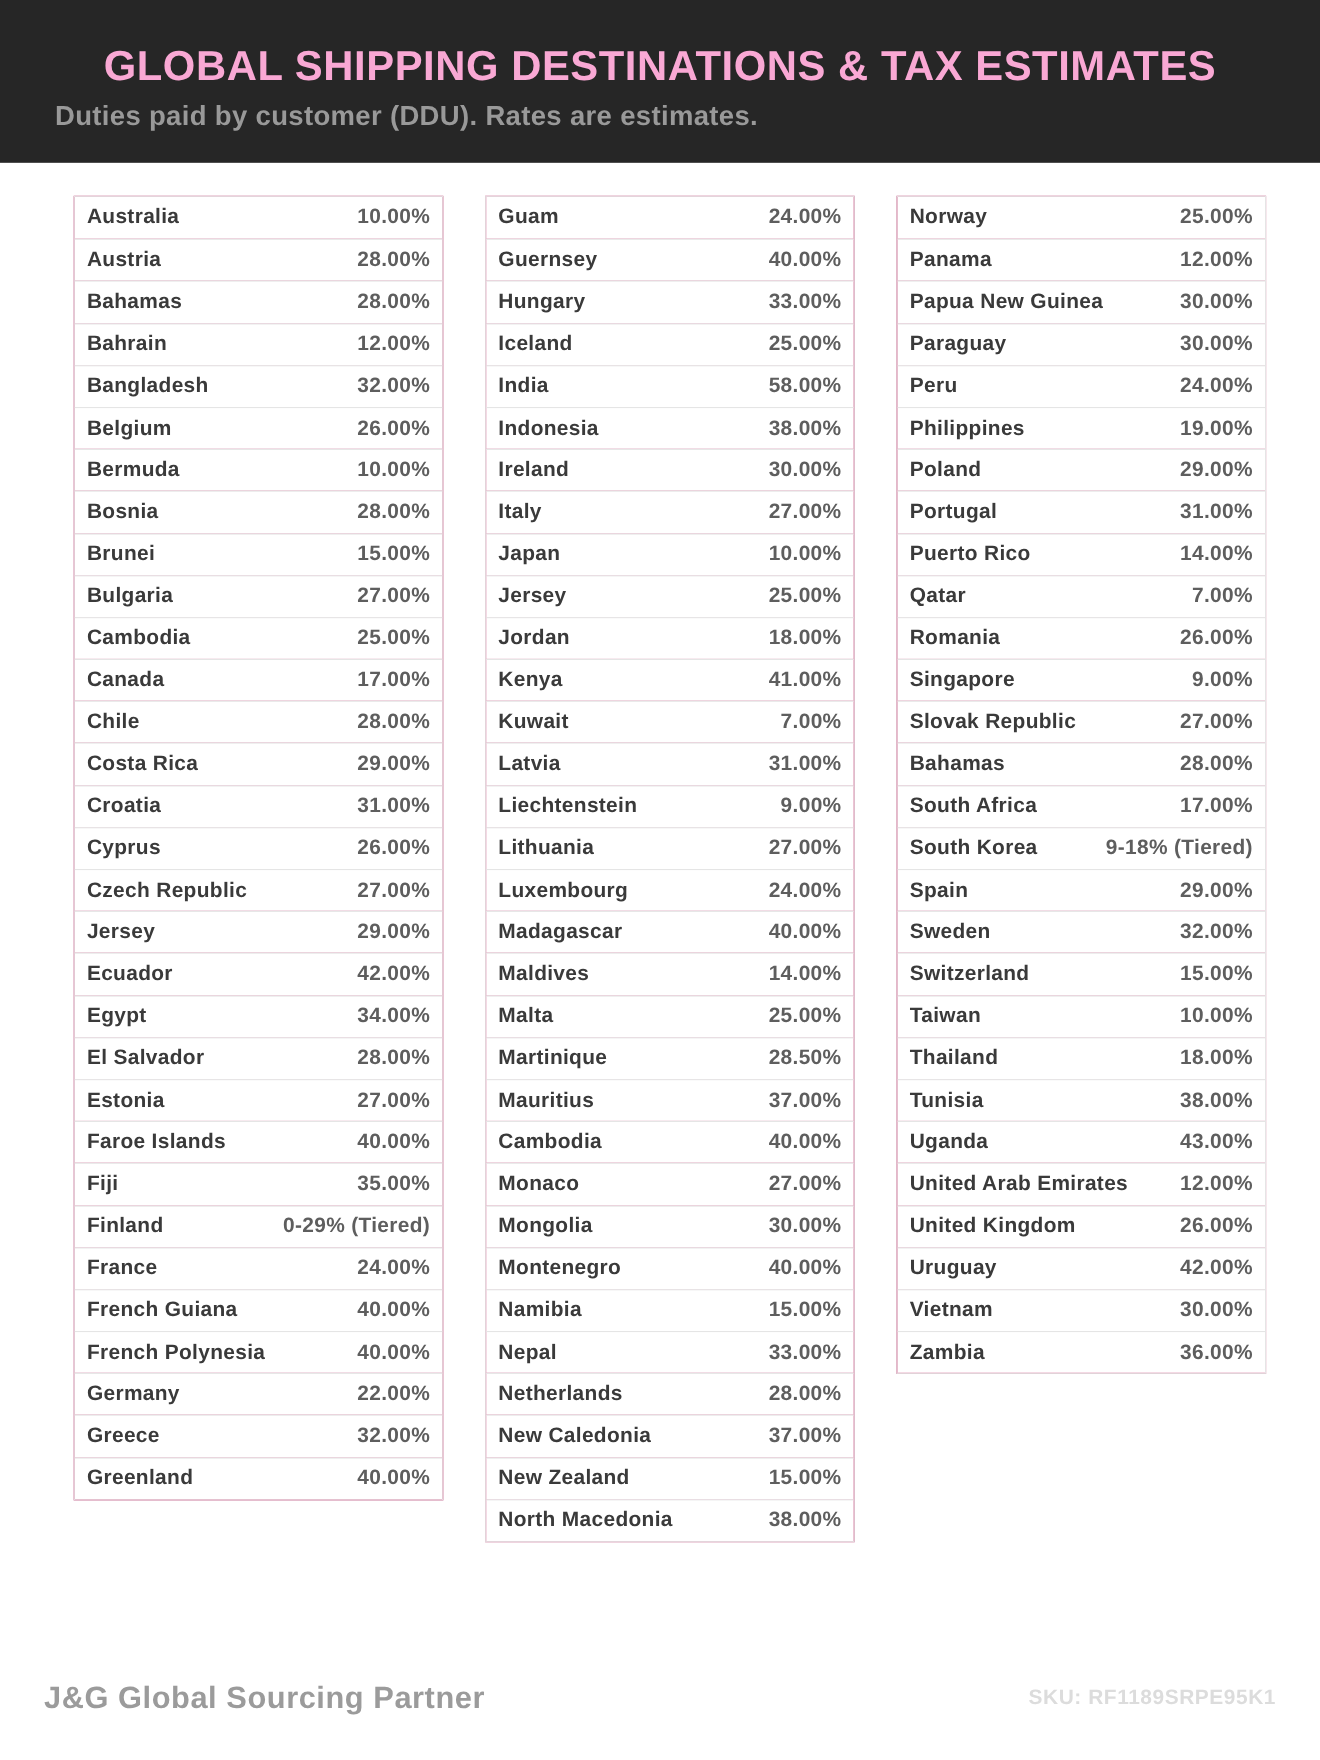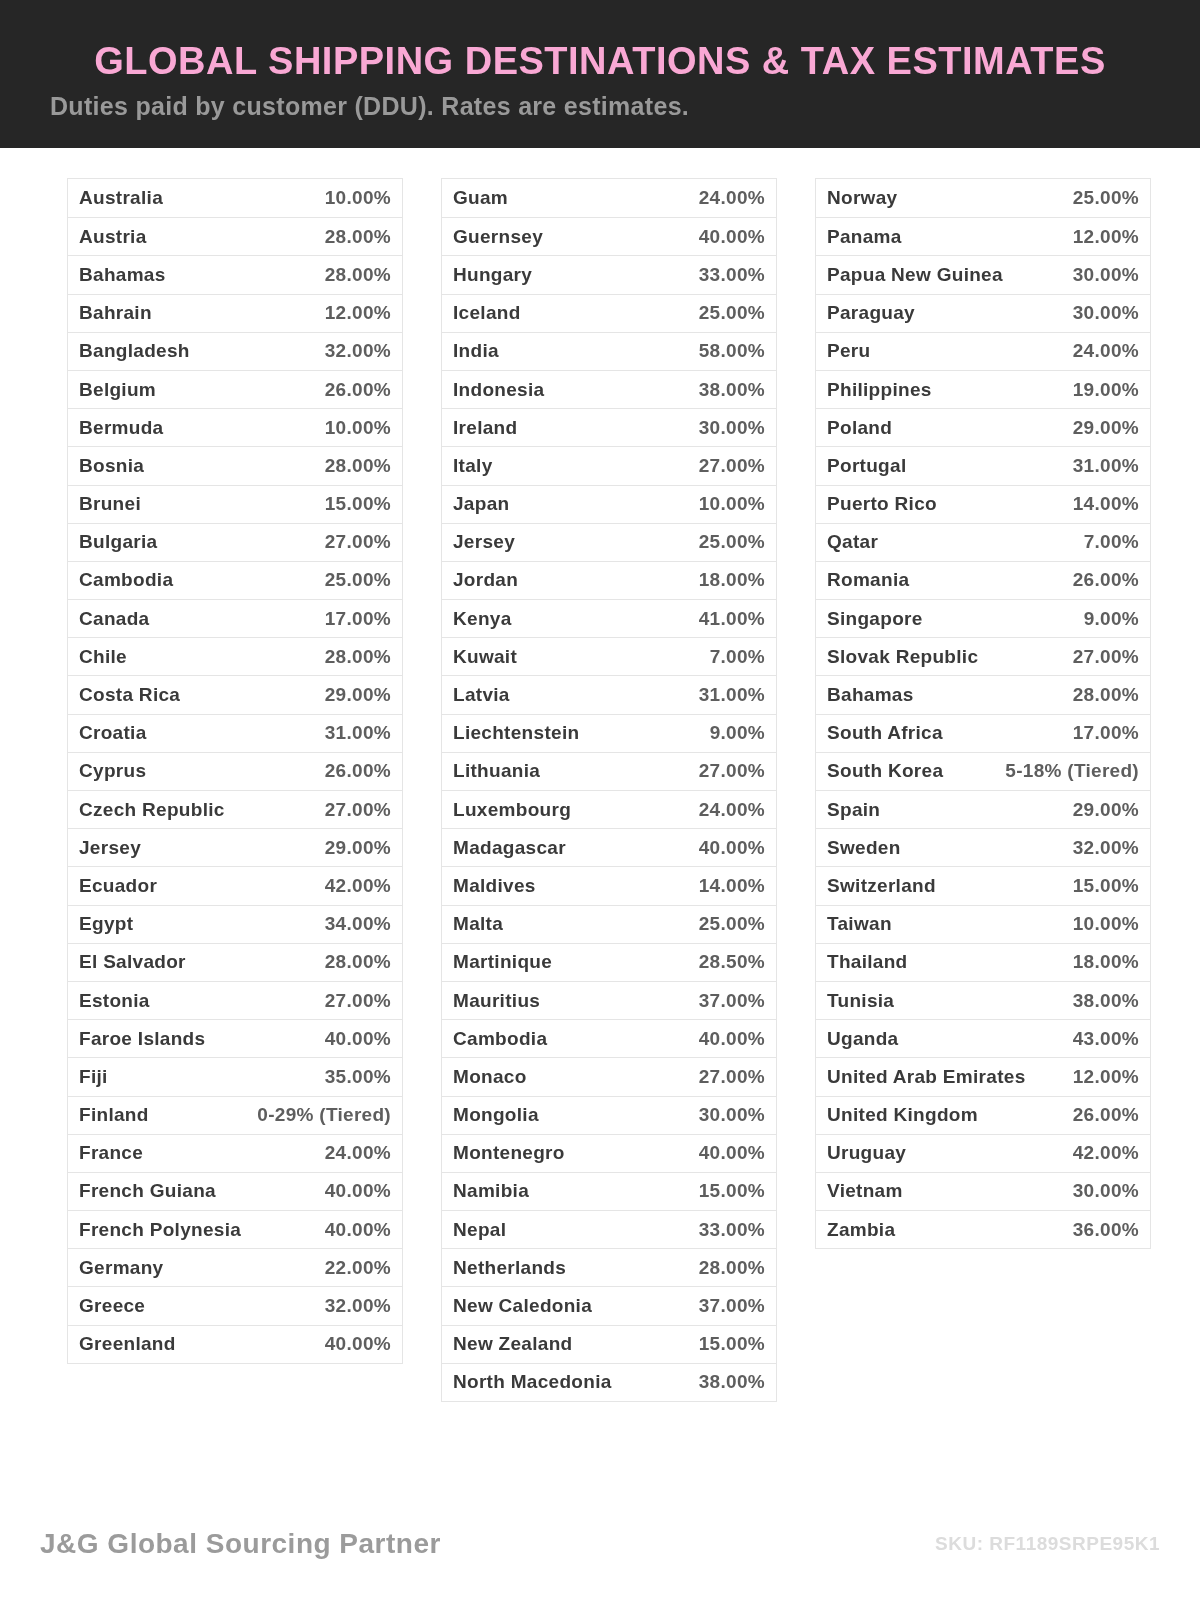--- a/index.html
+++ b/index.html
@@ -418,21 +418,21 @@
       <div class="row">
         <span class="country">Bahamas</span>
         <span class="rate">28.00%</span>
       </div>
       <div class="row">
         <span class="country">South Africa</span>
         <span class="rate">17.00%</span>
       </div>
       <div class="row">
         <span class="country">South Korea</span>
-        <span class="rate">5-18% (Tiered)</span>
+        <span class="rate">9-18% (Tiered)</span>
       </div>
       <div class="row">
         <span class="country">Spain</span>
         <span class="rate">29.00%</span>
       </div>
       <div class="row">
         <span class="country">Sweden</span>
         <span class="rate">32.00%</span>
       </div>
       <div class="row">

